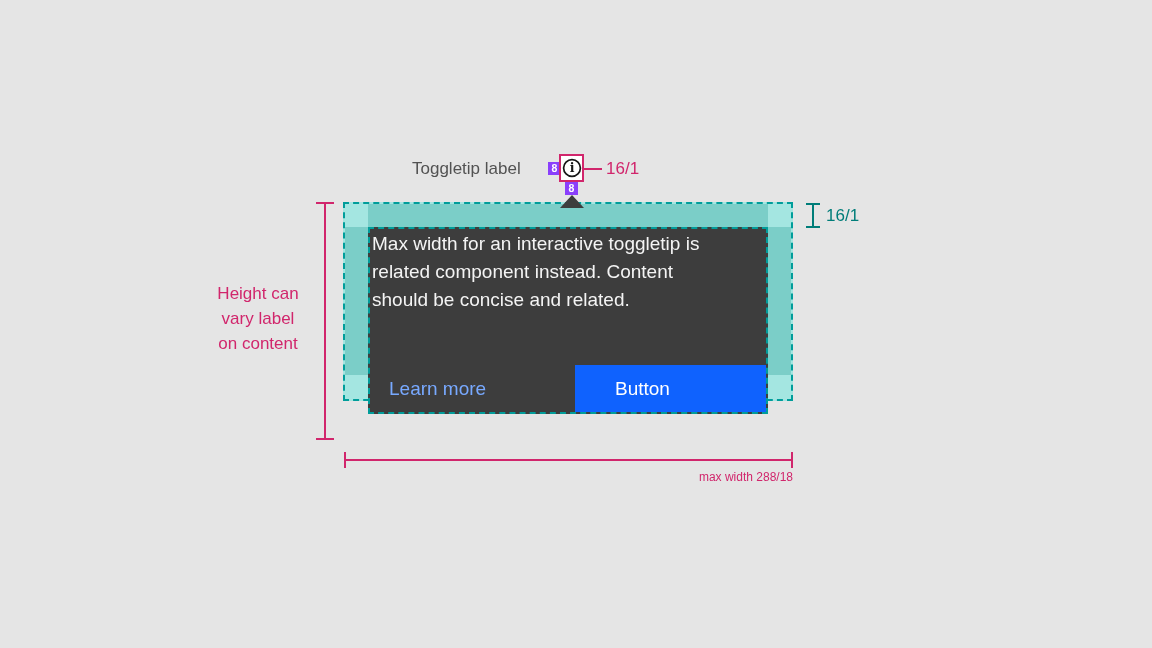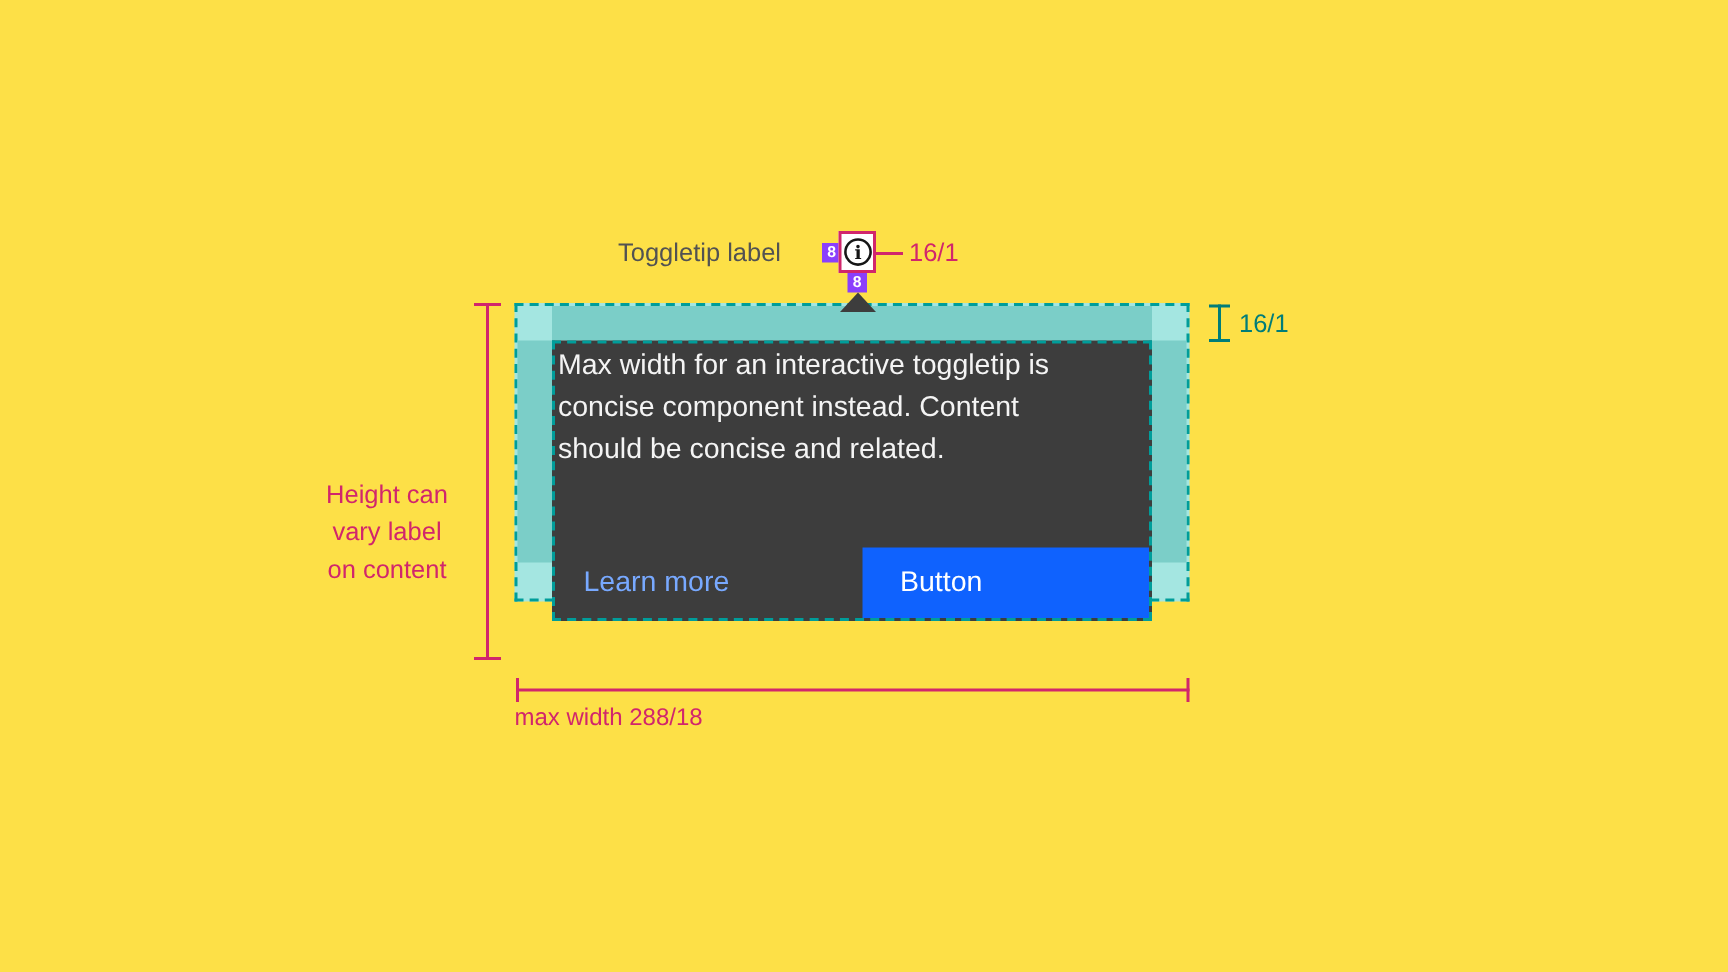--- a/index.html
+++ b/index.html
@@ -3,21 +3,21 @@
 <meta charset="utf-8">
 <style>
   :root{
     --pink:#d1266c; --purple:#8a3ffc; --teal-border:#009d9a; --teal-light:#a4e6e1;
     --teal-mid:#7bcec8; --teal-text:#007d79; --tooltip-bg:#3d3d3d; --tooltip-text:#f4f4f4;
     --link:#78a9ff; --button-bg:#0f62fe; --label-gray:#525252;
   }
   *{margin:0;padding:0;box-sizing:border-box;}
   html,body{background:#ffffff;}
   body{font-family:"Liberation Sans",sans-serif;}
-  .page{position:relative;width:1152px;height:648px;background:#fde047;overflow:hidden;}
+  .page{position:relative;width:1152px;height:648px;background:#e5e5e5;overflow:hidden;}
 
   .abs{position:absolute;}
 
   
   .trigger-label{left:412px;top:159px;font-size:17px;color:var(--label-gray);}
   .badge{width:13px;height:13px;background:var(--purple);color:#fff;font-size:10.5px;
          font-weight:bold;text-align:center;line-height:13px;}
   .badge-right{left:548px;top:162px;}
   .badge-below{left:565px;top:182px;}
   .icon-target{left:559px;top:154px;width:25px;height:28px;border:2px solid var(--pink);
@@ -37,34 +37,34 @@
   .strip-right{right:0;width:23px;top:23px;bottom:24px;}
 
   .tooltip{position:absolute;left:23px;top:23px;width:400px;height:187px;
            background:var(--tooltip-bg);border:2px dashed var(--teal-border);overflow:hidden;}
   .tooltip-body{padding:1px 0 0 2px;color:var(--tooltip-text);font-size:19px;line-height:28px;}
   .tooltip-body div{white-space:nowrap;}
   .actions{position:absolute;left:0;right:0;bottom:0;height:47px;}
   .learn-more{position:absolute;left:19px;top:0;height:47px;display:flex;align-items:center;
               color:var(--link);font-size:19px;cursor:pointer;}
   .action-button{position:absolute;right:0;top:0;width:191px;height:47px;background:var(--button-bg);
-                 color:#fff;font-size:19px;display:flex;align-items:center;padding-left:25px;
+                 color:#fff;font-size:19px;display:flex;align-items:center;padding-left:40px;
                  border:none;cursor:pointer;font-family:"Liberation Sans",sans-serif;}
 
   
   .pk-line{background:var(--pink);}
   .height-line{left:324px;top:202px;width:2px;height:238px;}
   .height-cap-top{left:316px;top:202px;width:18px;height:2px;}
   .height-cap-bot{left:316px;top:438px;width:18px;height:2px;}
   .height-note{left:202px;top:281px;width:112px;text-align:center;color:var(--pink);
-               font-size:17px;line-height:25px;margin-top:36px;}
+               font-size:17px;line-height:25px;}
   .width-line{left:344px;top:459px;width:449px;height:2px;}
   .width-cap-l{left:344px;top:452px;width:2px;height:16px;}
   .width-cap-r{left:791px;top:452px;width:2px;height:16px;}
-  .width-label{left:343px;top:470px;width:450px;text-align:left;color:var(--pink);font-size:16px;}
+  .width-label{left:343px;top:470px;width:450px;text-align:right;color:var(--pink);font-size:12px;}
 
   
   .tl-line{background:var(--teal-text);}
   .pad-line{left:812px;top:203px;width:2px;height:25px;}
   .pad-cap-top{left:806px;top:203px;width:14px;height:2px;}
   .pad-cap-bot{left:806px;top:226px;width:14px;height:2px;}
   .pad-label{left:826px;top:206px;font-size:17px;color:var(--teal-text);}
 </style>
 </head>
 <body>
@@ -86,21 +86,21 @@
 
   <div class="abs spec-box">
     <div class="strip strip-top"></div>
     <div class="strip strip-bottom"></div>
     <div class="strip strip-left"></div>
     <div class="strip strip-right"></div>
 
     <div class="tooltip">
       <div class="tooltip-body">
         <div>Max width for an interactive toggletip is</div>
-        <div>concise component instead. Content</div>
+        <div>related component instead. Content</div>
         <div>should be concise and related.</div>
       </div>
       <div class="actions">
         <span class="learn-more">Learn more</span>
         <button class="action-button">Button</button>
       </div>
     </div>
   </div>
 
   <span class="abs pk-line height-line"></span>

